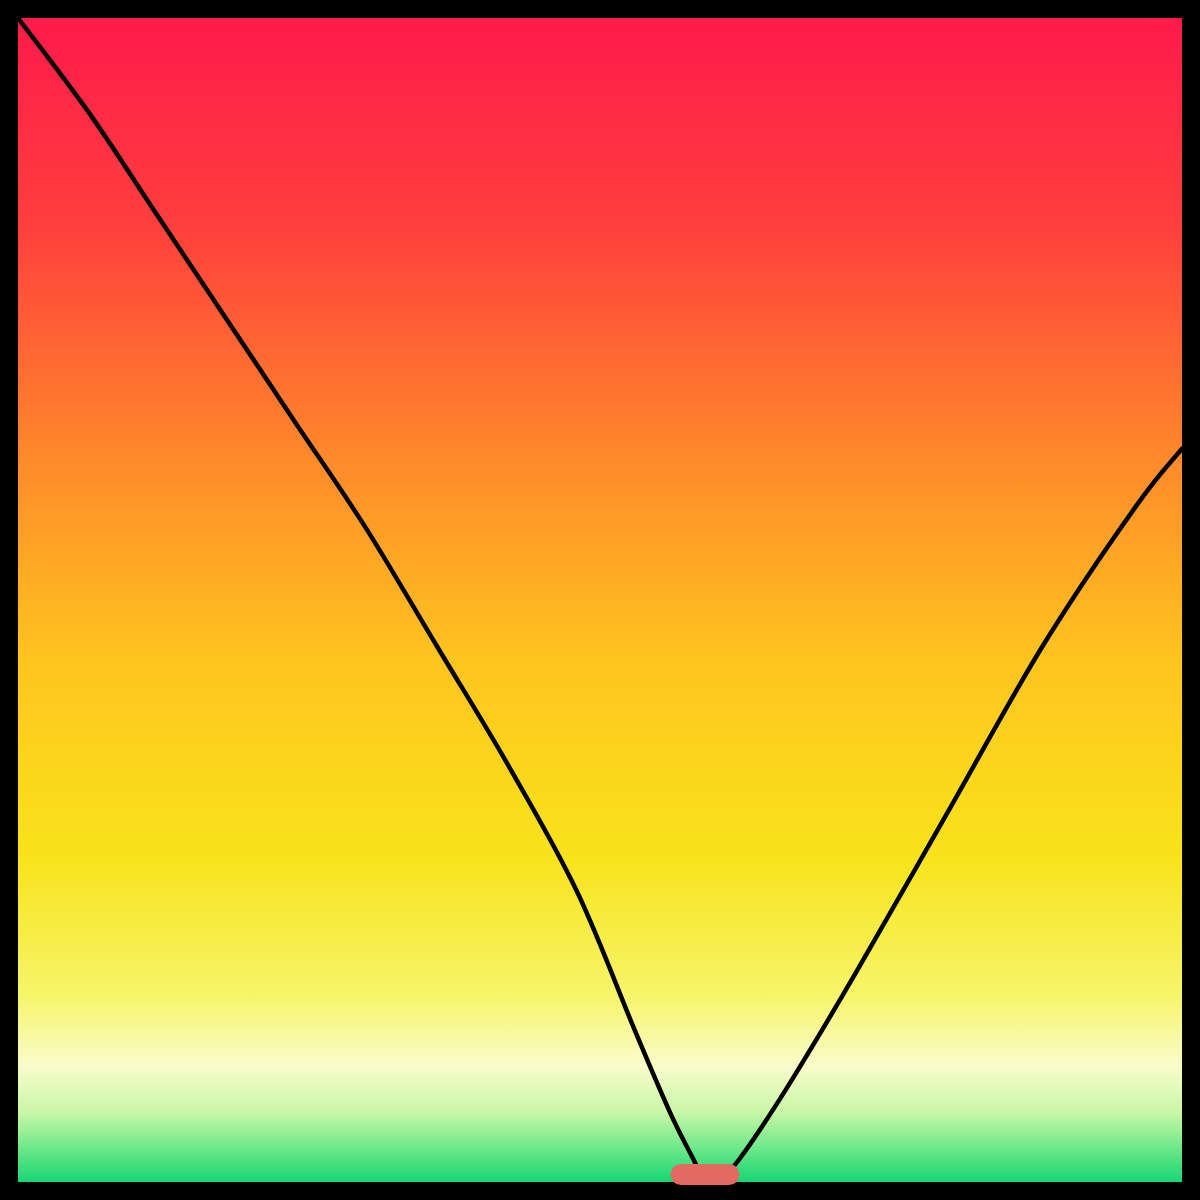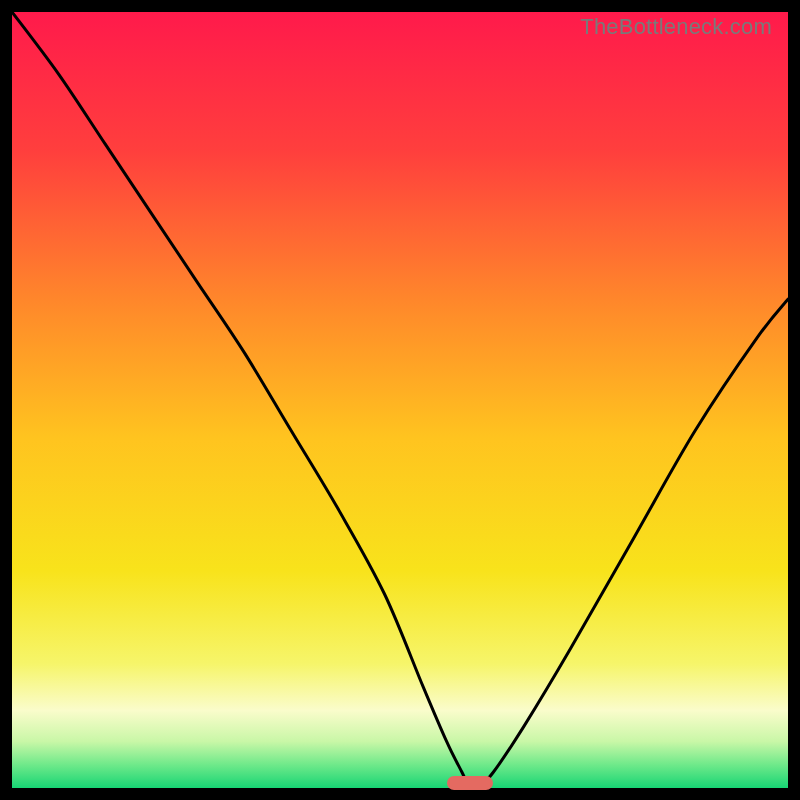--- a/index.html
+++ b/index.html
@@ -58,14 +58,13 @@
           <stop offset="90%" stop-color="#fafccb"></stop>
           <stop offset="94%" stop-color="#c9f7a7"></stop>
           <stop offset="97%" stop-color="#6fe98a"></stop>
           <stop offset="100%" stop-color="#17d574"></stop>
         </linearGradient>
     </defs>
     <rect x="0" y="0" width="776" height="776" fill="url(#bg-grad)"></rect>
     <path id="curve" fill="none" stroke-width="3" stroke-linejoin="round" stroke-linecap="round" d="M 0.0 0.0 C 7.8 10.3, 31.0 40.1, 46.6 62.1 C 62.1 84.1, 77.6 108.6, 93.1 131.9 C 108.6 155.2, 124.2 178.5, 139.7 201.8 C 155.2 225.0, 170.7 248.3, 186.2 271.6 C 201.8 294.9, 217.3 316.9, 232.8 341.4 C 248.3 366.0, 263.8 393.2, 279.4 419.0 C 294.9 444.9, 310.4 469.5, 325.9 496.6 C 341.4 523.8, 358.3 552.3, 372.5 582.0 C 386.7 611.7, 400.9 650.5, 411.3 675.1 C 421.6 699.7, 428.1 715.2, 434.6 729.4 C 441.0 743.7, 446.2 752.7, 450.1 760.5 C 454.0 768.2, 455.3 773.4, 457.8 776.0 C 460.4 778.6, 461.7 778.6, 465.6 776.0 C 469.5 773.4, 473.4 770.8, 481.1 760.5 C 488.9 750.1, 499.2 734.6, 512.2 713.9 C 525.1 693.2, 540.6 667.4, 558.7 636.3 C 576.8 605.3, 600.1 563.9, 620.8 527.7 C 641.5 491.5, 662.2 452.7, 682.9 419.0 C 703.6 385.4, 729.4 347.9, 745.0 325.9 C 760.5 303.9, 770.8 293.6, 776.0 287.1" stroke="#000000"></path>
   </svg>
   <div id="marker" class="marker" style="left: 434.56px; width: 46.56px; bottom: -2px; background: rgb(228, 106, 97);"></div>
-  <div class="watermark">TheBottleneck.com</div>
 </div>
 
 </body></html>

